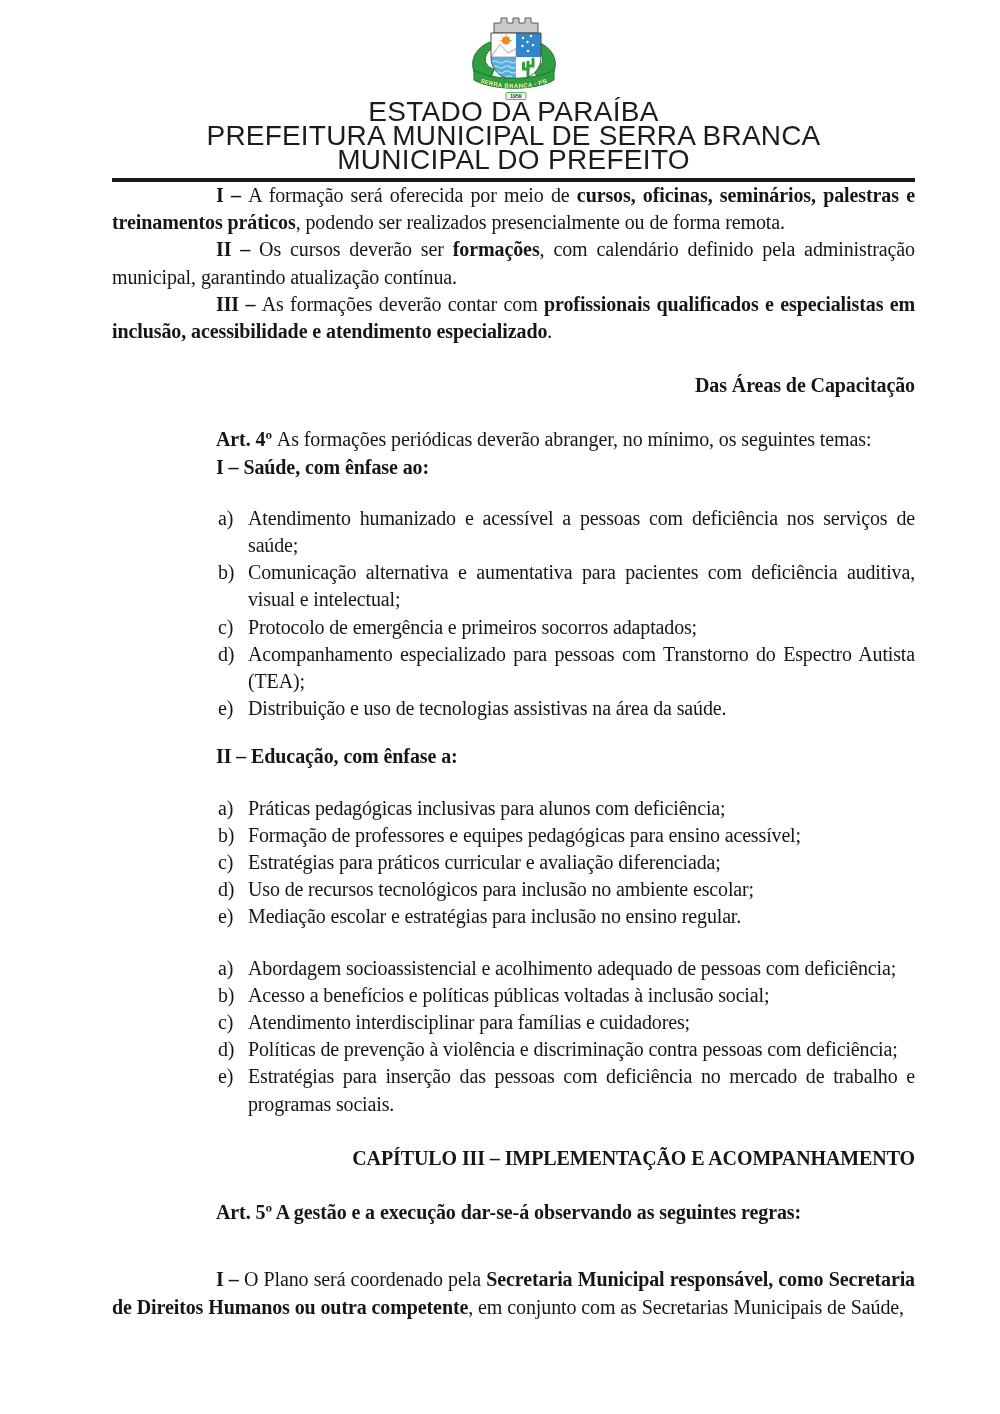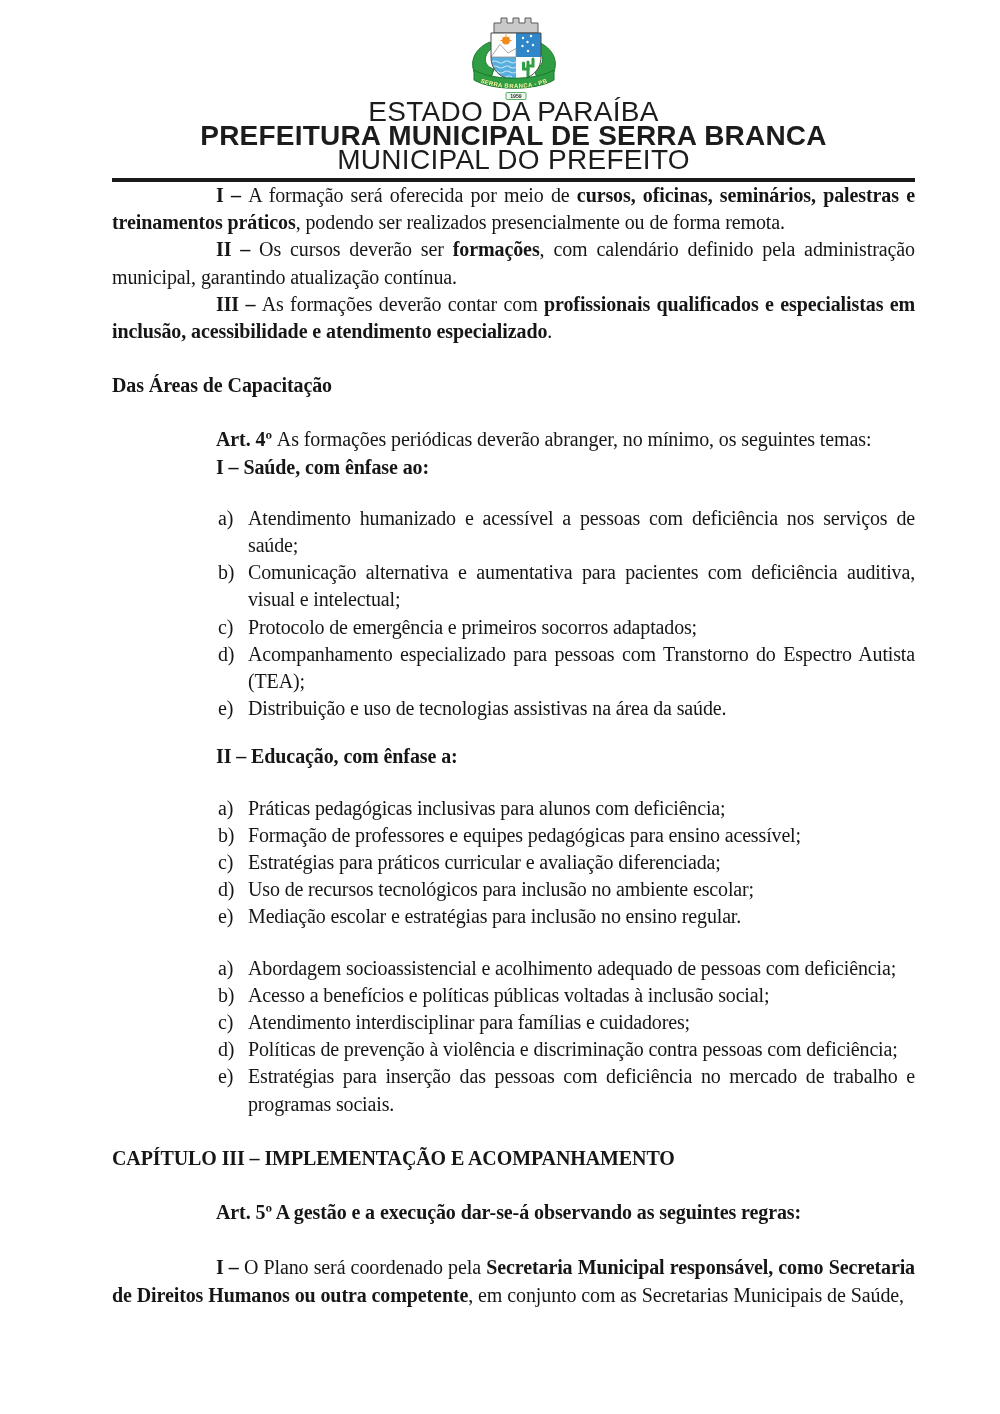--- a/index.html
+++ b/index.html
@@ -8,27 +8,27 @@
     background:#ffffff; box-sizing:border-box;
     padding:14px 85px 0 112px; overflow:hidden;
     font-family:"Liberation Serif", serif; font-size:20px; color:#161616;
   }
   .crest-wrap { text-align:center; line-height:0; }
   .hdr {
     text-align:center; font-family:"Liberation Sans", sans-serif;
     font-size:28px; line-height:24px; letter-spacing:0.3px; color:#1c1c1c;
     white-space:nowrap;
   }
-  .hdr.bold { font-weight:bold; letter-spacing:0.2px; }
+  .hdr.bold { font-weight:normal; letter-spacing:0.2px; }
   .rule { height:4px; background:#1a1a1a; margin-top:6px; }
   .doc { }
   .blk { margin:0; line-height:27.2px; text-align:justify; letter-spacing:-0.1px; }
   p.blk { text-indent:104px; }
-  .blk.h { text-align:left; text-indent:0; font-weight:bold; margin:27px 0; }
-  .blk.ps { margin-top:28px; }
+  .blk.h { text-align:right; text-indent:0; font-weight:bold; margin:27px 0; }
+  .blk.ps { margin-top:40px; }
   .blk.list { margin:24px 0 21px 0; }
   .li { position:relative; padding-left:136px; text-align:justify; line-height:27.2px; letter-spacing:-0.15px; }
   .li-label { position:absolute; left:106px; }
   .b { font-weight:bold; }
 </style>
 </head>
 <body>
 
 <div class="page">
 

